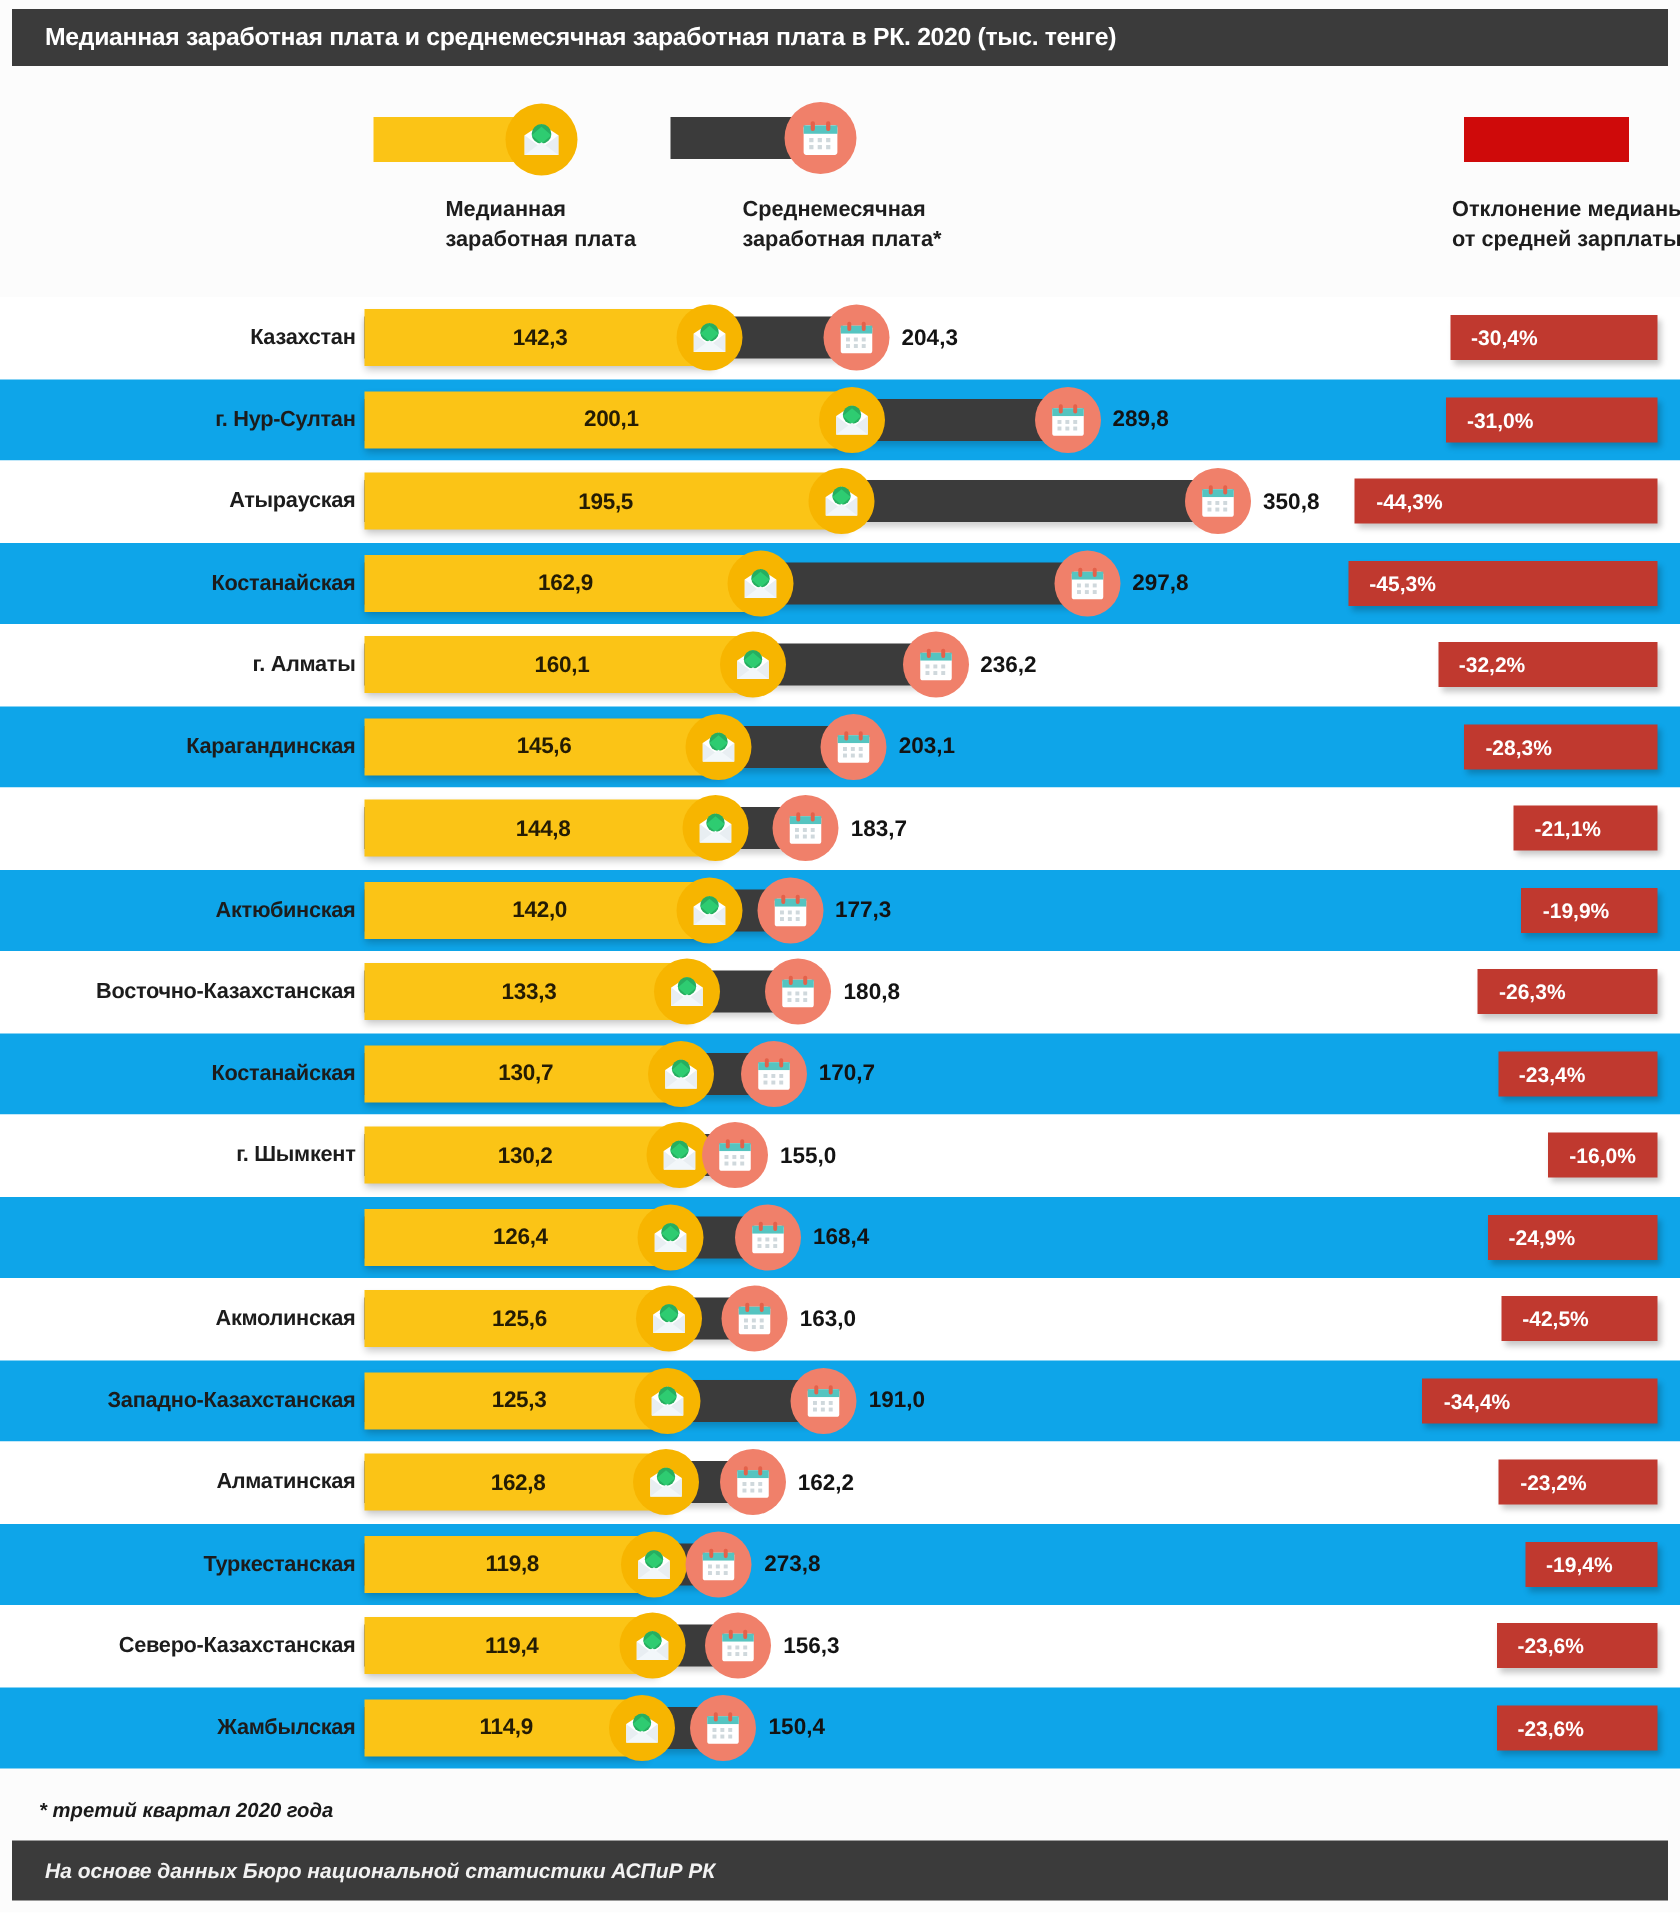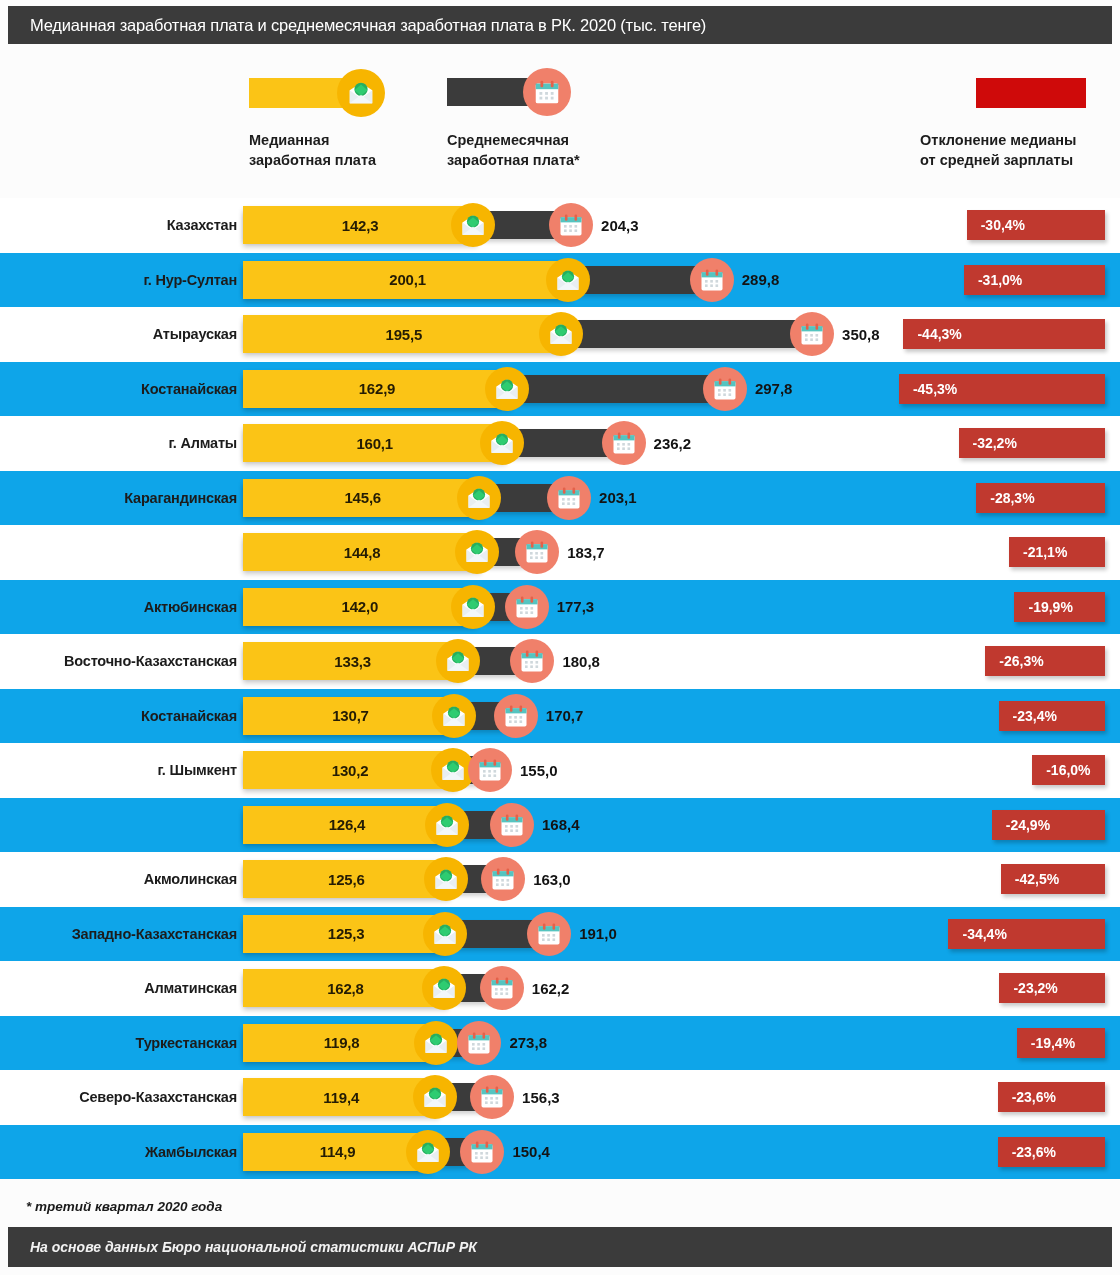--- a/index.html
+++ b/index.html
@@ -11,31 +11,32 @@
   }
   .page { position: relative; width: 1120px; height: 1275px; background: #fcfcfc; }
 
   
   .titlebar {
     position: absolute; left: 8px; top: 6px; width: 1104px; height: 38px;
     background: #3b3b3b;
     display: flex; align-items: center;
   }
   .titlebar .title {
-    color: #ffffff; font-size: 16.5px; font-weight: normal;
+    color: #ffffff; font-size: 16.5px; font-weight: bold;
     padding-left: 22px; letter-spacing: -0.2px; white-space: nowrap;
   }
 
   
   .legend { position: absolute; left: 0; top: 58px; width: 1120px; height: 130px; }
 
   .legend-item { position: absolute; }
   .legend-item .lg-text {
     font-size: 14.5px; color: #1d1d1d; font-weight: bold; line-height: 20px;
     white-space: nowrap;
+    margin-left: 48px;
   }
 
   .lg1 { left: 249px; top: 20px; }
   .lg2 { left: 447px; top: 20px; }
   .lg3 { left: 920px; top: 20px; }
 
   .lg-swatch-yellow {
     position: relative; width: 118px; height: 30px; background: #fbc416;
     margin-bottom: 22px;
   }

